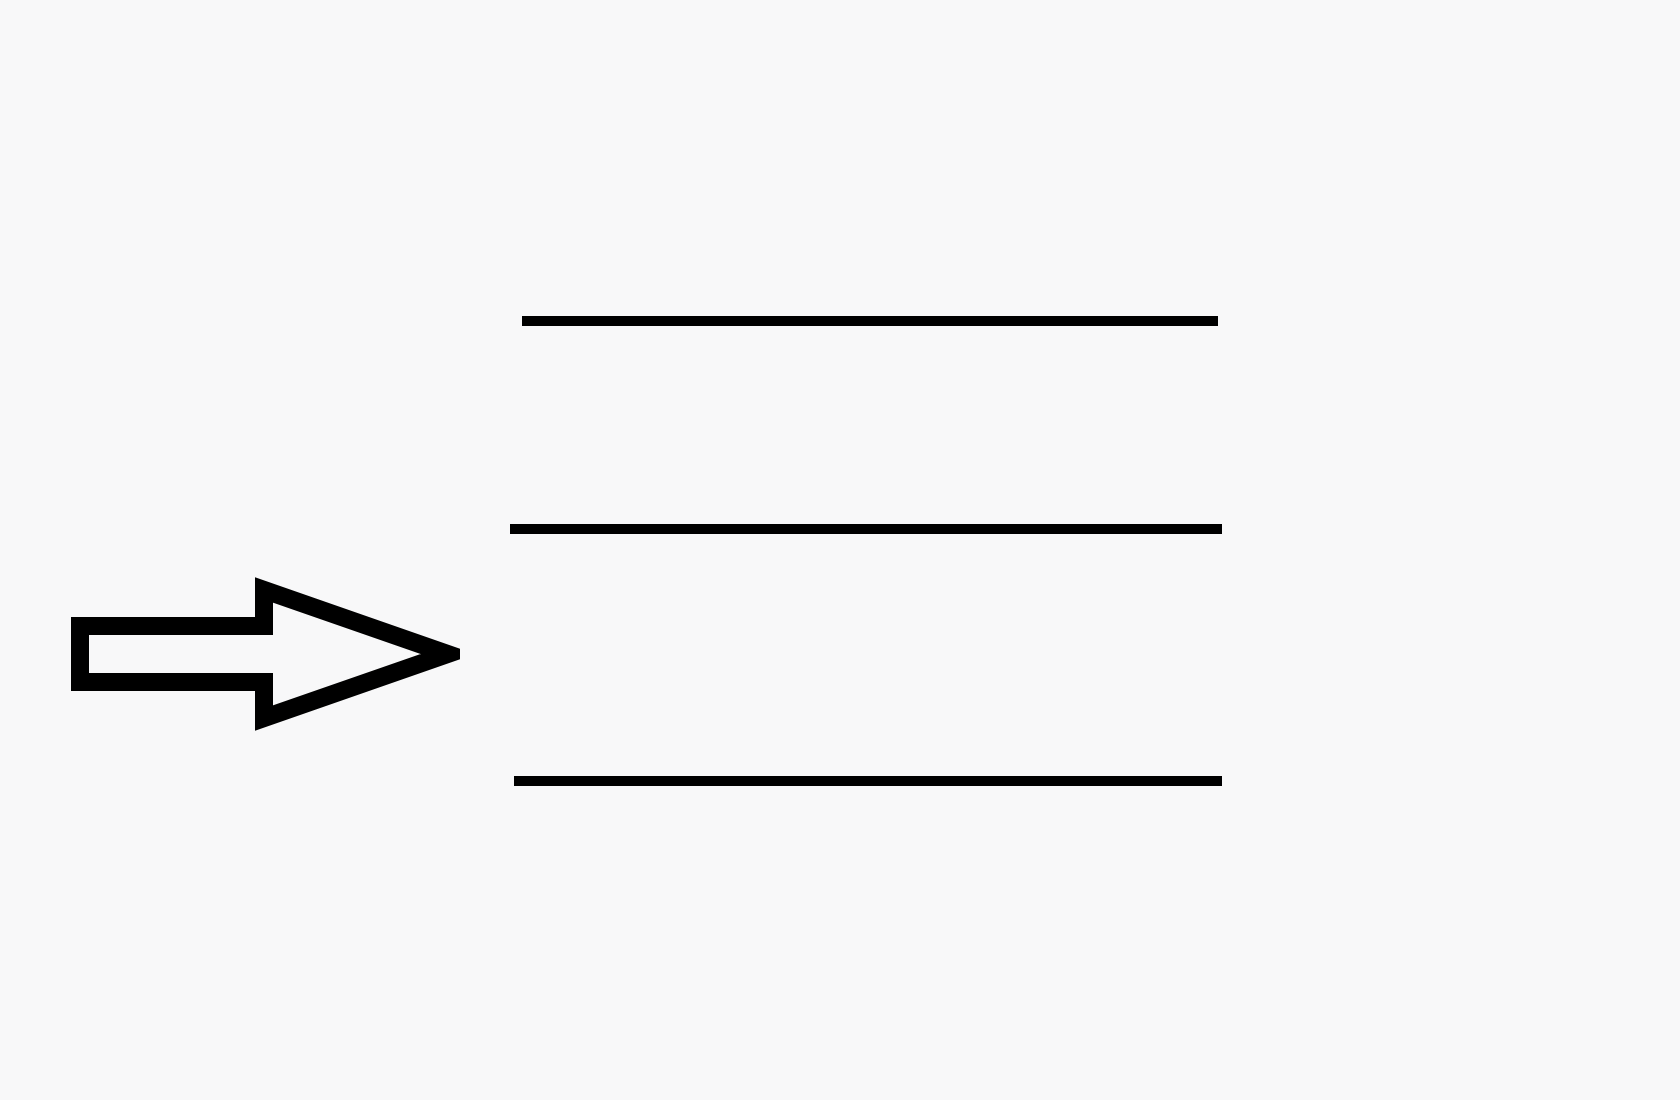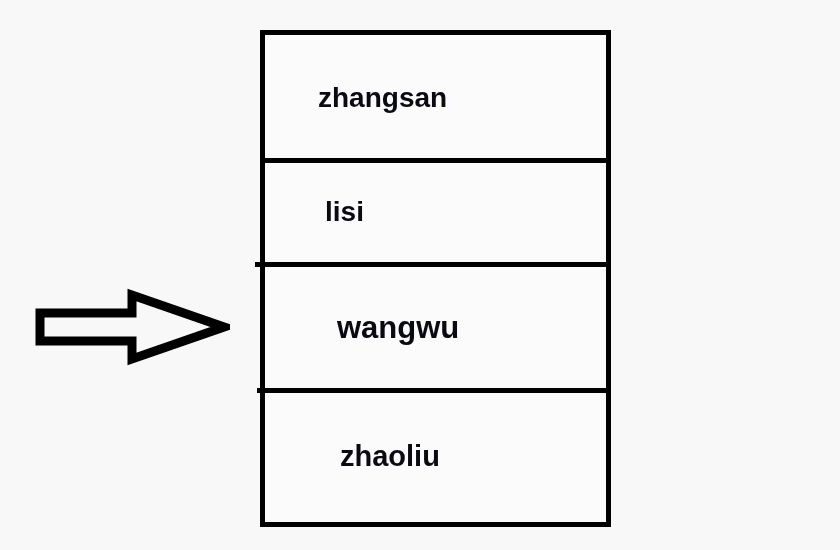--- a/index.html
+++ b/index.html
@@ -89,39 +89,18 @@
 <body>
 
 <div id="canvas">
 
   <div class="arrow-wrap">
     <svg viewBox="0 0 196 82" preserveAspectRatio="none">
       <polygon points="6,27 98,27 98,9 190,41 98,73 98,55 6,55" fill="none" stroke="#000000" stroke-width="9" stroke-linejoin="miter" stroke-miterlimit="8"></polygon>
     </svg>
   </div>
 
-  <div class="stack-box">
-    <div class="stack-rows">
-
-      <div class="stack-row row-0">
-        <span class="row-label">zhangsan</span>
-      </div>
-
-      <div class="stack-row row-1">
-        <span class="row-label">lisi</span>
-      </div>
-
-      <div class="stack-row row-2">
-        <span class="row-label">wangwu</span>
-      </div>
-
-      <div class="stack-row row-3">
-        <span class="row-label">zhaoliu</span>
-      </div>
-
-    </div>
-  </div>
 
   <div class="divider divider-0"></div>
   <div class="divider divider-1"></div>
   <div class="divider divider-2"></div>
 
 </div>
 
 </body></html>

